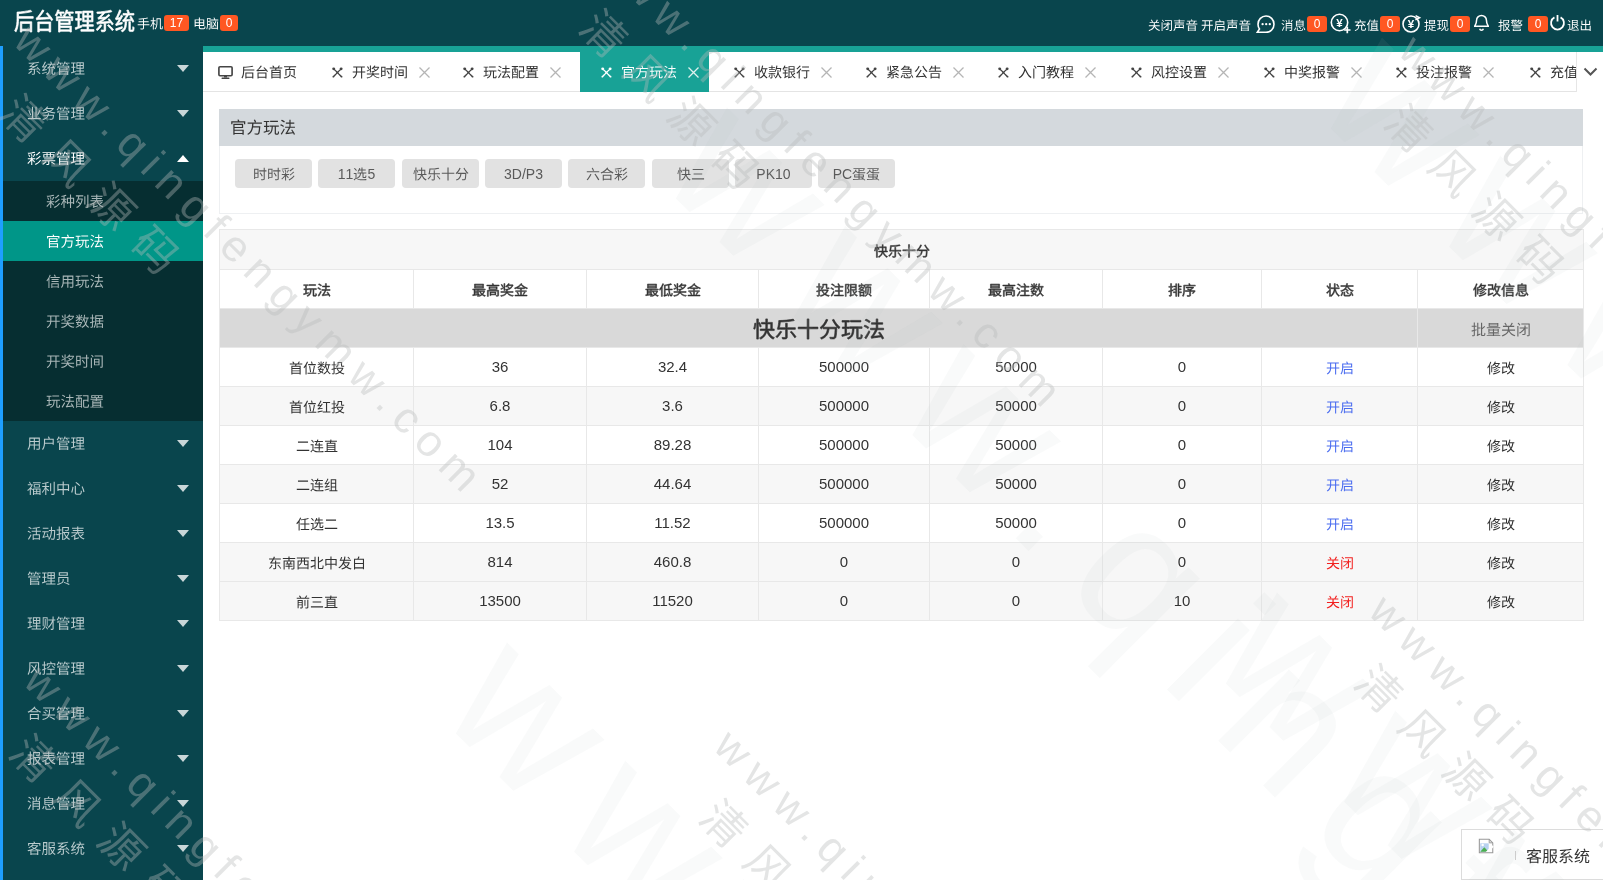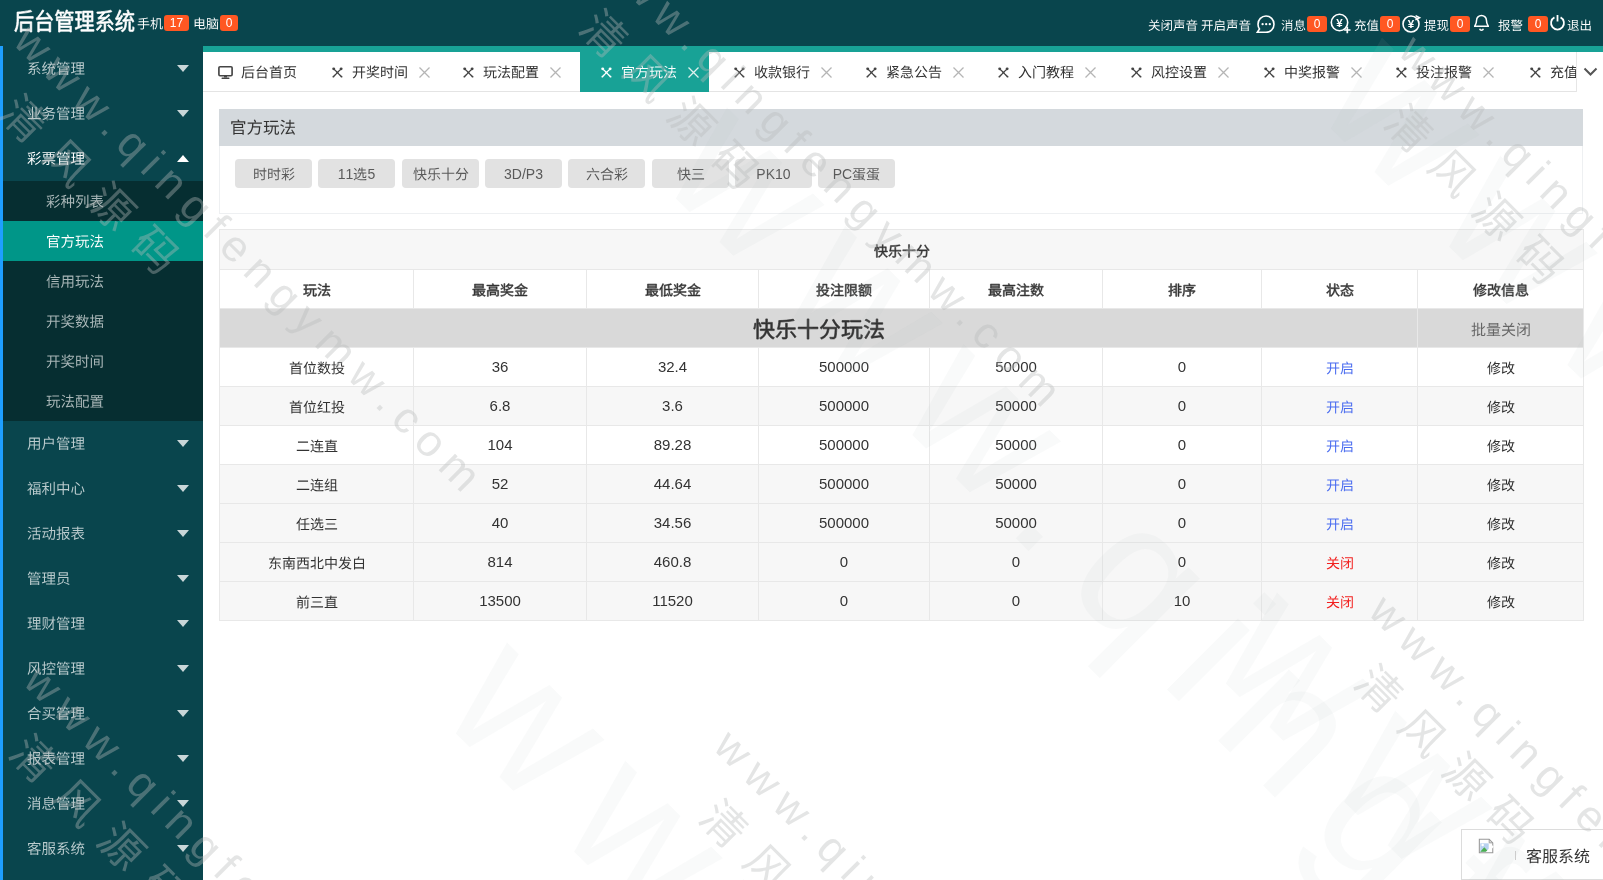--- a/index.html
+++ b/index.html
@@ -911,30 +911,30 @@
               <use href="#u542f" x="1000"></use>
             </g>
           </svg></td>
         <td><svg class="t" width="28.0" height="14.0" viewBox="0 0 28.0 14.0">
             <g transform="translate(0,12.32) scale(0.01400,-0.01400)" fill="#333">
               <use href="#u4fee"></use>
               <use href="#u6539" x="1000"></use>
             </g>
           </svg></td>
       </tr>
-      <tr class="even">
+      <tr>
         <td><svg class="t" width="42.0" height="14.0" viewBox="0 0 42.0 14.0">
             <g transform="translate(0,12.32) scale(0.01400,-0.01400)" fill="#333">
               <use href="#u4efb"></use>
               <use href="#u9009" x="1000"></use>
-              <use href="#u4e09" x="2000"></use>
-            </g>
-          </svg></td>
-        <td>40</td>
-        <td>34.56</td>
+              <use href="#u4e8c" x="2000"></use>
+            </g>
+          </svg></td>
+        <td>13.5</td>
+        <td>11.52</td>
         <td>500000</td>
         <td>50000</td>
         <td>0</td>
         <td><svg class="t" width="28.0" height="14.0" viewBox="0 0 28.0 14.0">
             <g transform="translate(0,12.32) scale(0.01400,-0.01400)" fill="#4a6cf0">
               <use href="#u5f00"></use>
               <use href="#u542f" x="1000"></use>
             </g>
           </svg></td>
         <td><svg class="t" width="28.0" height="14.0" viewBox="0 0 28.0 14.0">

